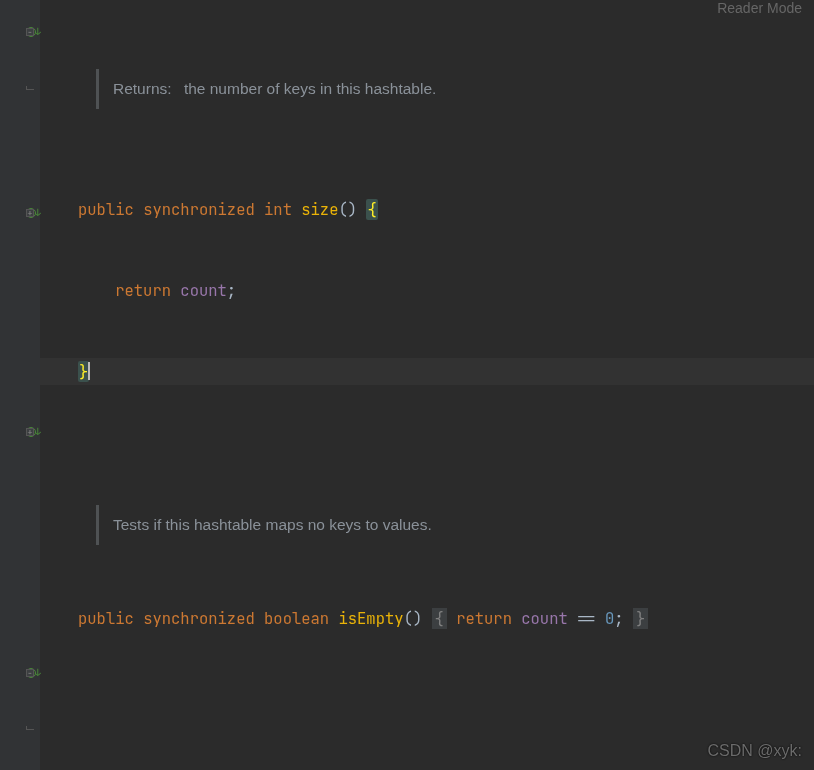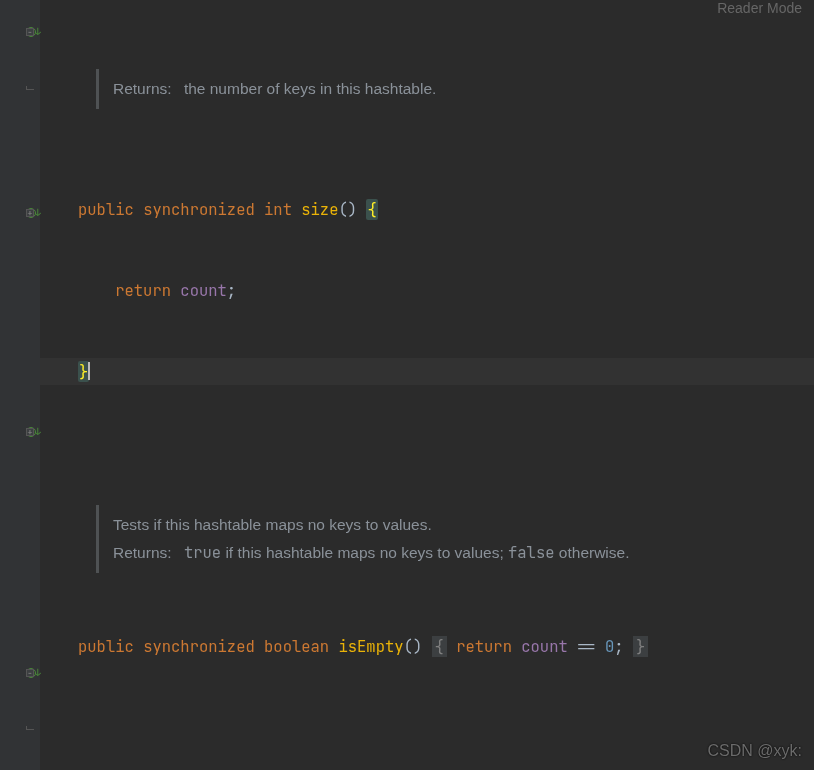--- a/index.html
+++ b/index.html
@@ -121,21 +121,20 @@
     <span class="label">Returns:</span><span> the number of keys in this hashtable.</span>
   </div>
 
   <div class="line"><span class="kw">public</span> <span class="kw">synchronized</span> <span class="kw">int</span> <span class="method">size</span><span class="op">()</span> <span class="brace-hl">{</span></div>
   <div class="line">    <span class="kw">return</span> <span class="purple">count</span><span class="op">;</span></div>
   <div class="line cursor-line"><span class="brace-hl">}</span><span class="caret"></span></div>
 
   
   <div class="doc">
     <div>Tests if this hashtable maps no keys to values.</div>
-    <div><span class="label">Returns:</span> <code>true</code><span> if this hashtable maps no keys to values; </span><code>false</code><span> otherwise.</span></div>
   </div>
   <div class="line"><span class="kw">public</span> <span class="kw">synchronized</span> <span class="kw">boolean</span> <span class="method">isEmpty</span><span class="op">()</span> <span class="folded-brace">{</span> <span class="kw">return</span> <span class="purple">count</span><span class="op"> == </span><span class="num">0</span><span class="op">;</span> <span class="folded-brace">}</span></div>
 
   
   
   
 
   
   
   

